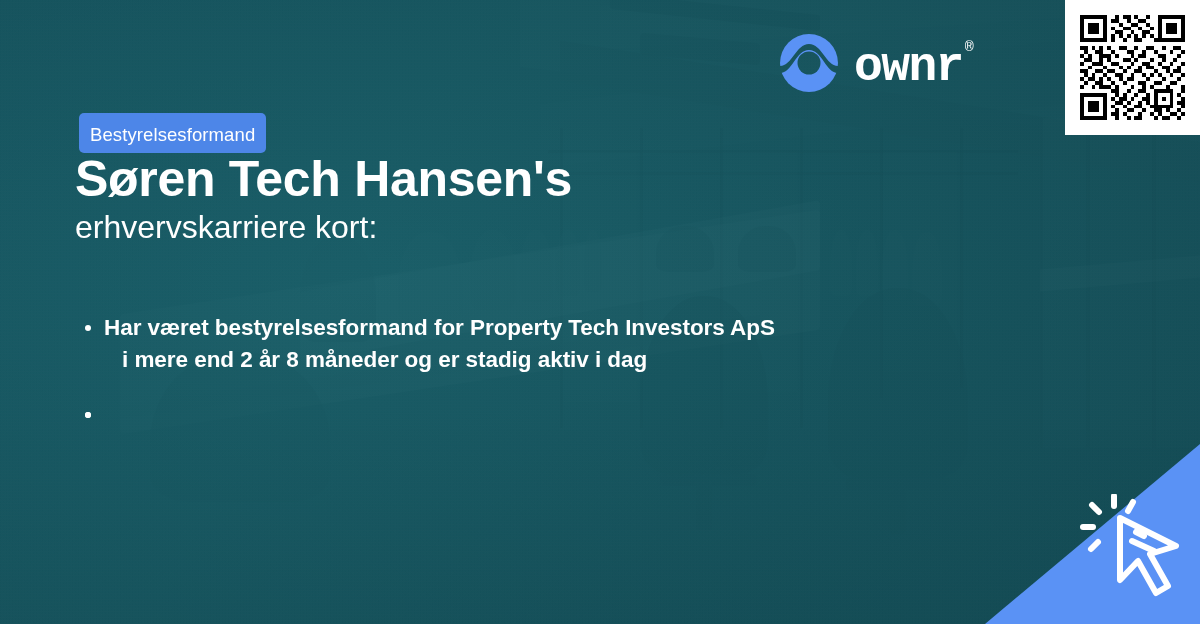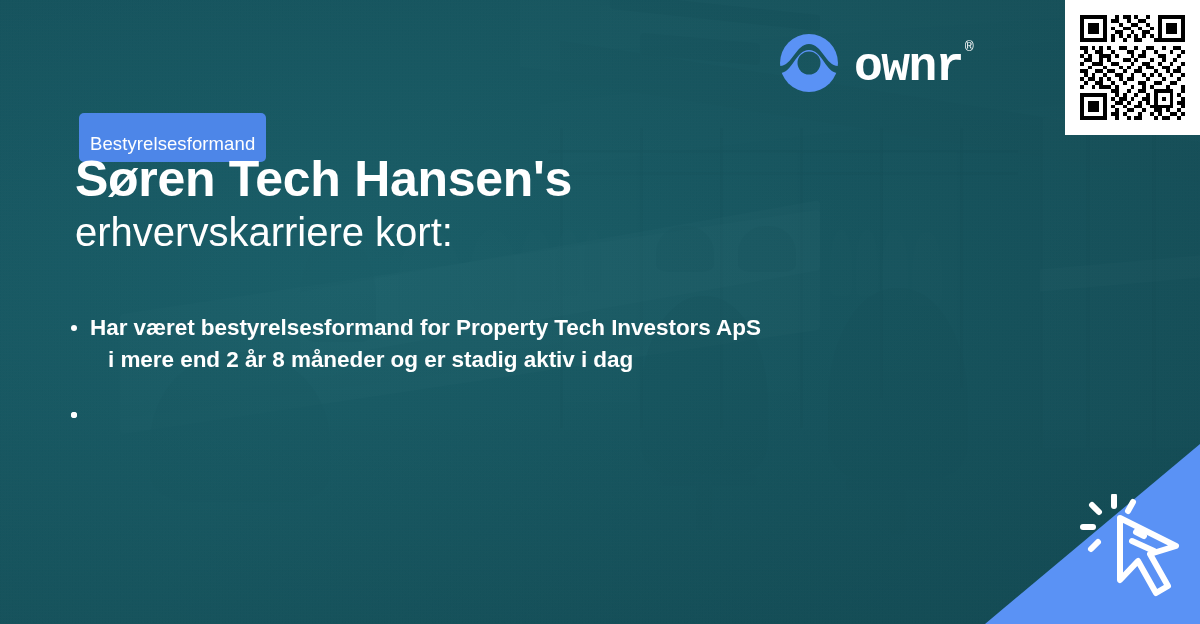--- a/index.html
+++ b/index.html
@@ -208,21 +208,21 @@
   }
 
   .badge {
     position: absolute;
     left: 79px;
     top: 113px;
     background: #4d86e8;
     color: #ffffff;
     font-size: 18.5px;
     line-height: 1;
-    padding: 22px 11px 8px 11px;
+    padding: 13px 11px 8px 11px;
     border-radius: 5px;
     white-space: nowrap;
     letter-spacing: .1px;
   }
 
   .headline {
     position: absolute;
     left: 75px;
     top: 152px;
     width: 900px;
@@ -231,30 +231,30 @@
   .headline .l1 {
     display: block;
     font-size: 50px;
     font-weight: bold;
     line-height: 1.10;
     letter-spacing: -.3px;
     white-space: nowrap;
   }
   .headline .l2 {
     display: block;
-    font-size: 40px;
+    font-size: 32px;
     font-weight: normal;
     line-height: 1.28;
     letter-spacing: 0px;
     white-space: nowrap;
   }
 
   .bullets {
     position: absolute;
-    left: 68px;
+    left: 82px;
     top: 312px;
     width: 980px;
     color: #ffffff;
   }
   .bullet {
     position: relative;
     padding-left: 22px;
     margin-bottom: 23px;
     font-size: 22.5px;
     font-weight: bold;

